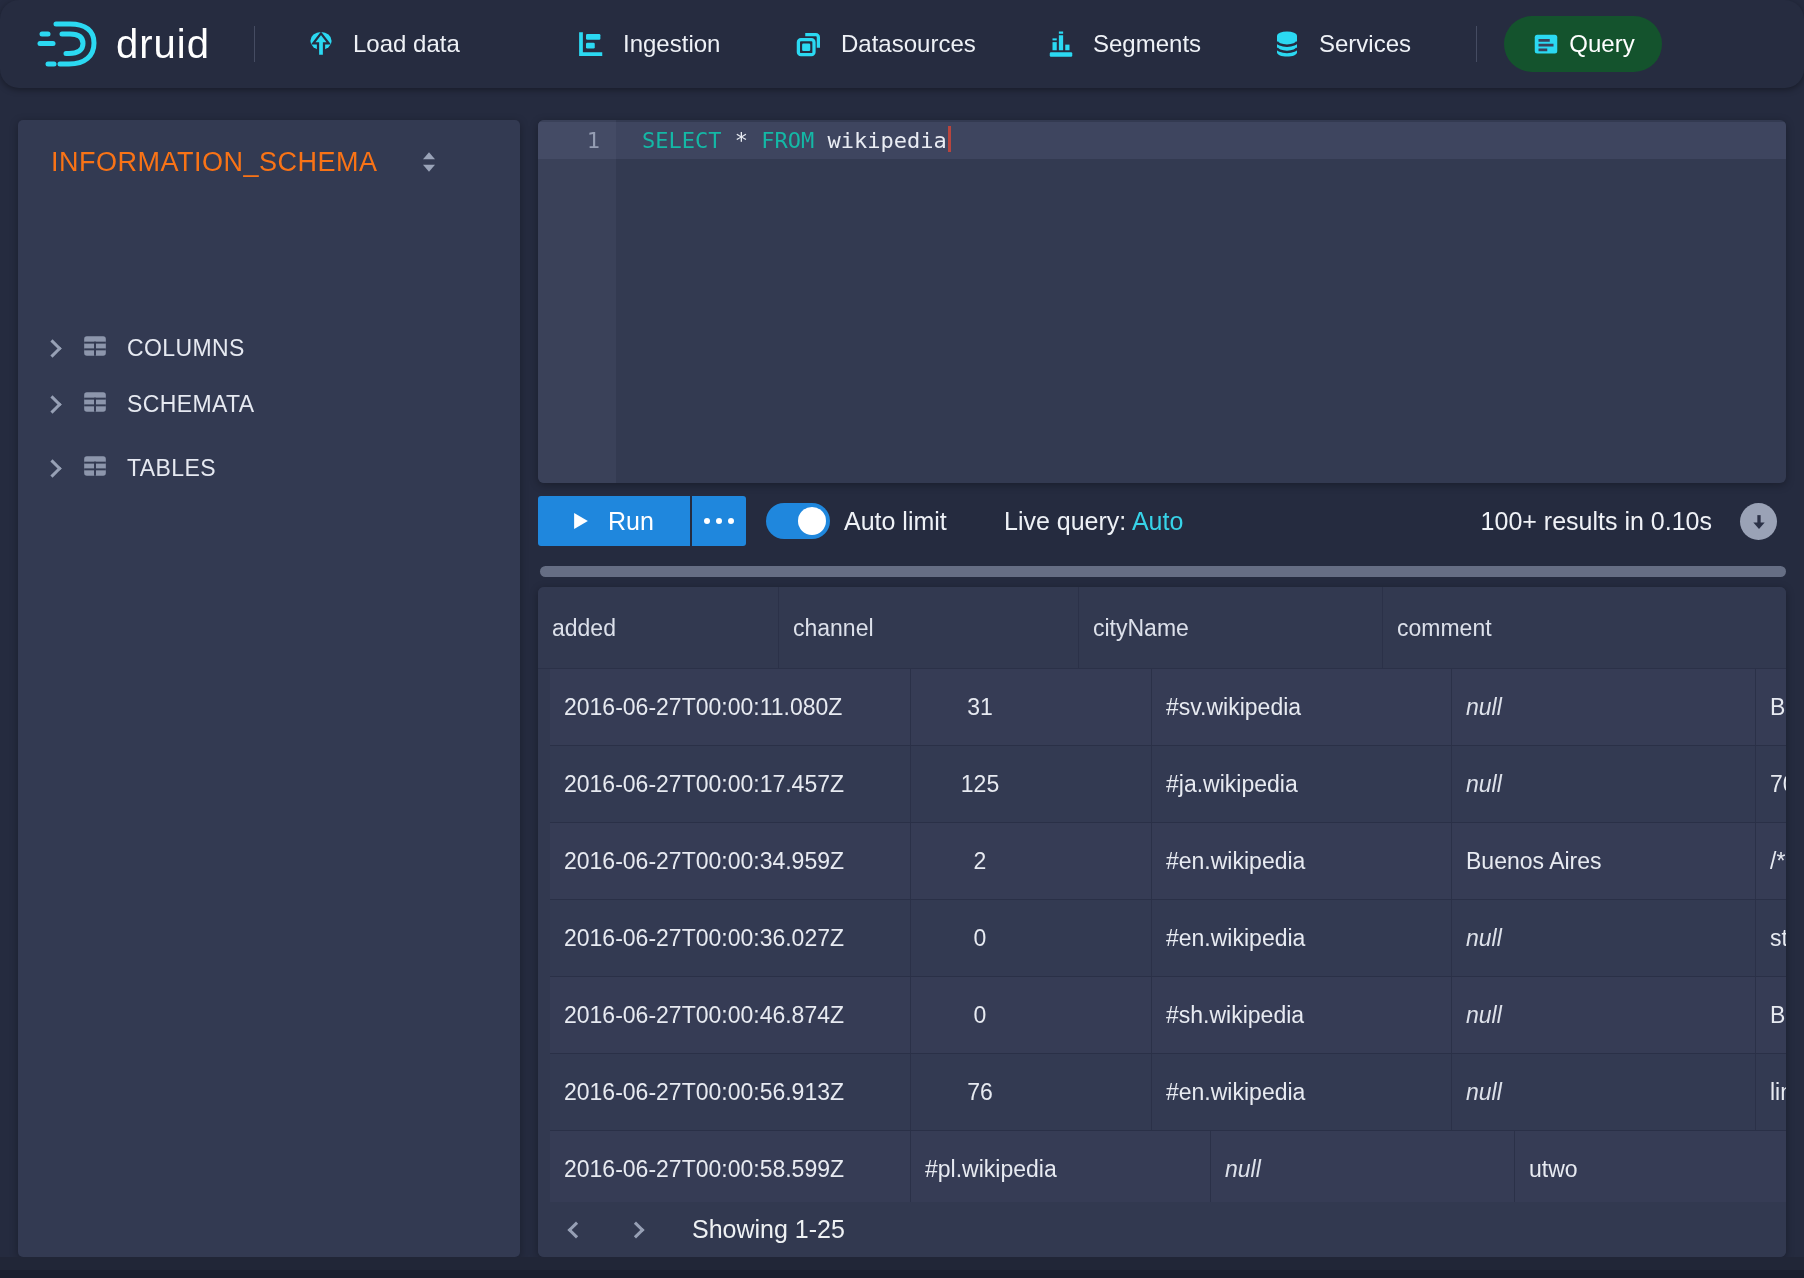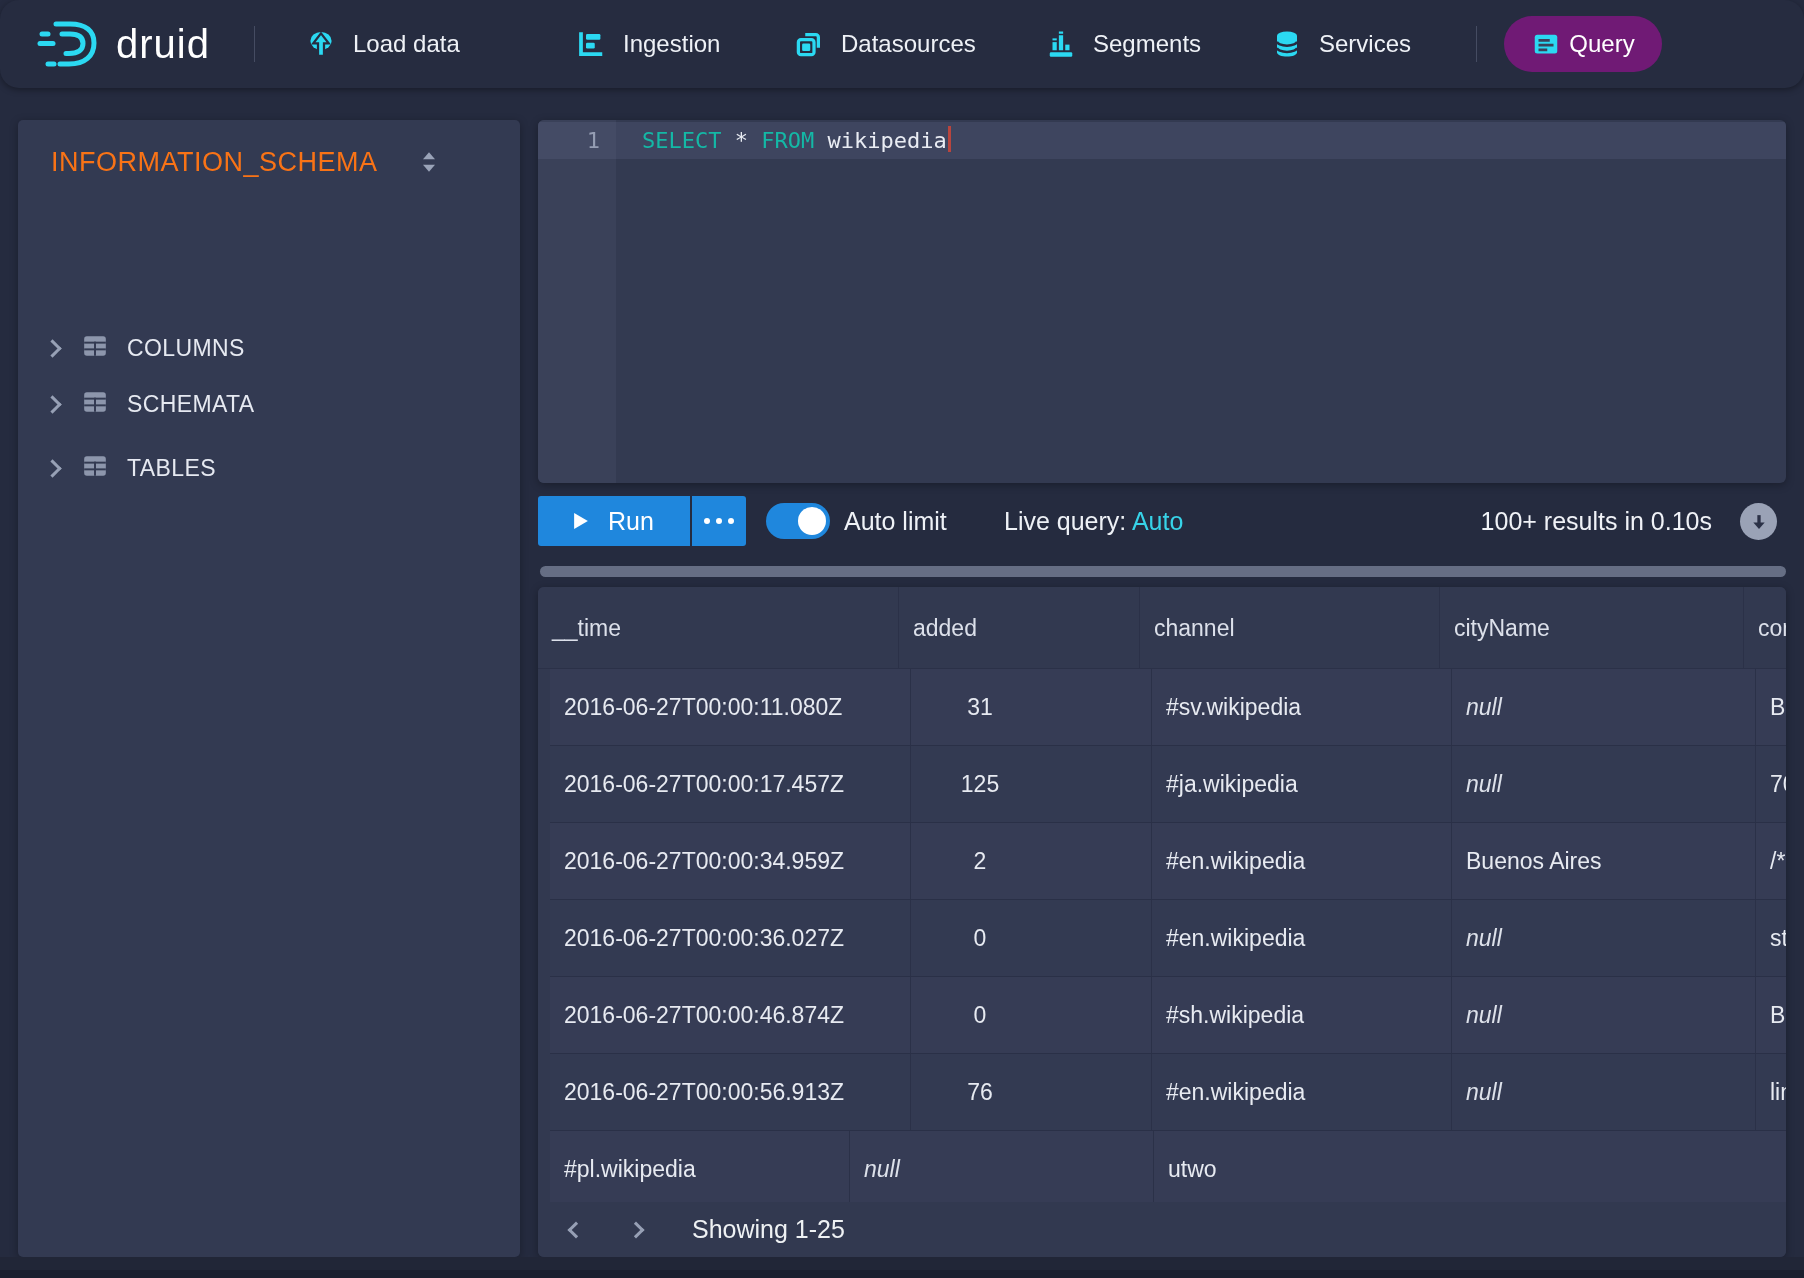--- a/index.html
+++ b/index.html
@@ -11,21 +11,21 @@
   .nav { position:absolute; left:0; top:0; width:1804px; height:88px; background:#262c40;
          box-shadow:0 2px 6px rgba(0,0,0,.35); z-index:10;border-radius:19px; }
   .logo { position:absolute; left:36px; top:14px; height:60px; display:flex; align-items:center; cursor:pointer; }
   .logo svg { display:block; }
   .logo-text { color:#ffffff; font-size:40px; font-weight:400; letter-spacing:1px; margin-left:14px; }
   .nav-sep { position:absolute; top:26px; width:1px; height:36px; background:#454c62; }
   .nav-item { position:absolute; top:0; height:88px; display:flex; align-items:center; gap:17px;
               color:#eef1f6; font-size:24px; cursor:pointer; }
   .nav-item svg { display:block; }
   .nav-pill { position:absolute; left:1504px; top:16px; width:158px; height:56px; border-radius:28px;
-              background:#701a75; display:flex; align-items:center; justify-content:center; gap:8px;
+              background:#14532d; display:flex; align-items:center; justify-content:center; gap:8px;
               color:#ffffff; font-size:24px; cursor:pointer; }
 
   
   .sidebar { position:absolute; left:18px; top:120px; width:502px; height:1137px; background:#333a52;
              border-radius:5px; box-shadow:0 2px 8px rgba(0,0,0,.3); }
   .schema-sel { position:absolute; left:0; top:18px; width:100%; height:48px; display:flex;
                 align-items:center; cursor:pointer; }
   .schema-label { color:#f97316; font-size:27px; margin-left:33px; letter-spacing:.5px; }
   .schema-caret { position:absolute; right:80px; top:12px; }
   .tree-item { position:absolute; left:0; width:100%; height:52px; display:flex; align-items:center; cursor:pointer; }
@@ -278,21 +278,20 @@
         <rect x="10.2" y="4.5" width="3.6" height="9" fill="#2b3147"></rect>
         <polygon points="12,19.5 5.8,12.5 18.2,12.5" fill="#2b3147"></polygon>
       </svg>
     </div>
   </div>
 
   <div class="hscroll"></div>
 
   <div class="results">
     <div class="thead">
-      <div class="th c0">__time</div>
       <div class="th c1">added</div>
       <div class="th c2">channel</div>
       <div class="th c3">cityName</div>
       <div class="th c4">comment</div>
     </div>
     <div class="tbody" id="tbody">
         <div class="row">
           <div class="td c0">2016-06-27T00:00:11.080Z</div>
           <div class="td c1">
             <span class="num-wrap">31</span>
@@ -340,20 +339,21 @@
         <div class="row">
           <div class="td c0">2016-06-27T00:00:56.913Z</div>
           <div class="td c1">
             <span class="num-wrap">76</span>
           </div>
           <div class="td c2">#en.wikipedia</div>
           <div class="td c3"><span class="null-val">null</span></div>
           <div class="td c4">link</div>
         </div>
         <div class="row">
+          <div class="td c0">2016-06-27T00:00:58.599Z</div>
           <div class="td c2">#pl.wikipedia</div>
           <div class="td c3"><span class="null-val">null</span></div>
           <div class="td c4">utwo</div>
         </div>
       </div>
     <div class="tfooter">
       <div class="pg-btn" style="left:18px">
         <span class="chev chev-left"></span>
       </div>
       <div class="pg-btn" style="left:78px">

